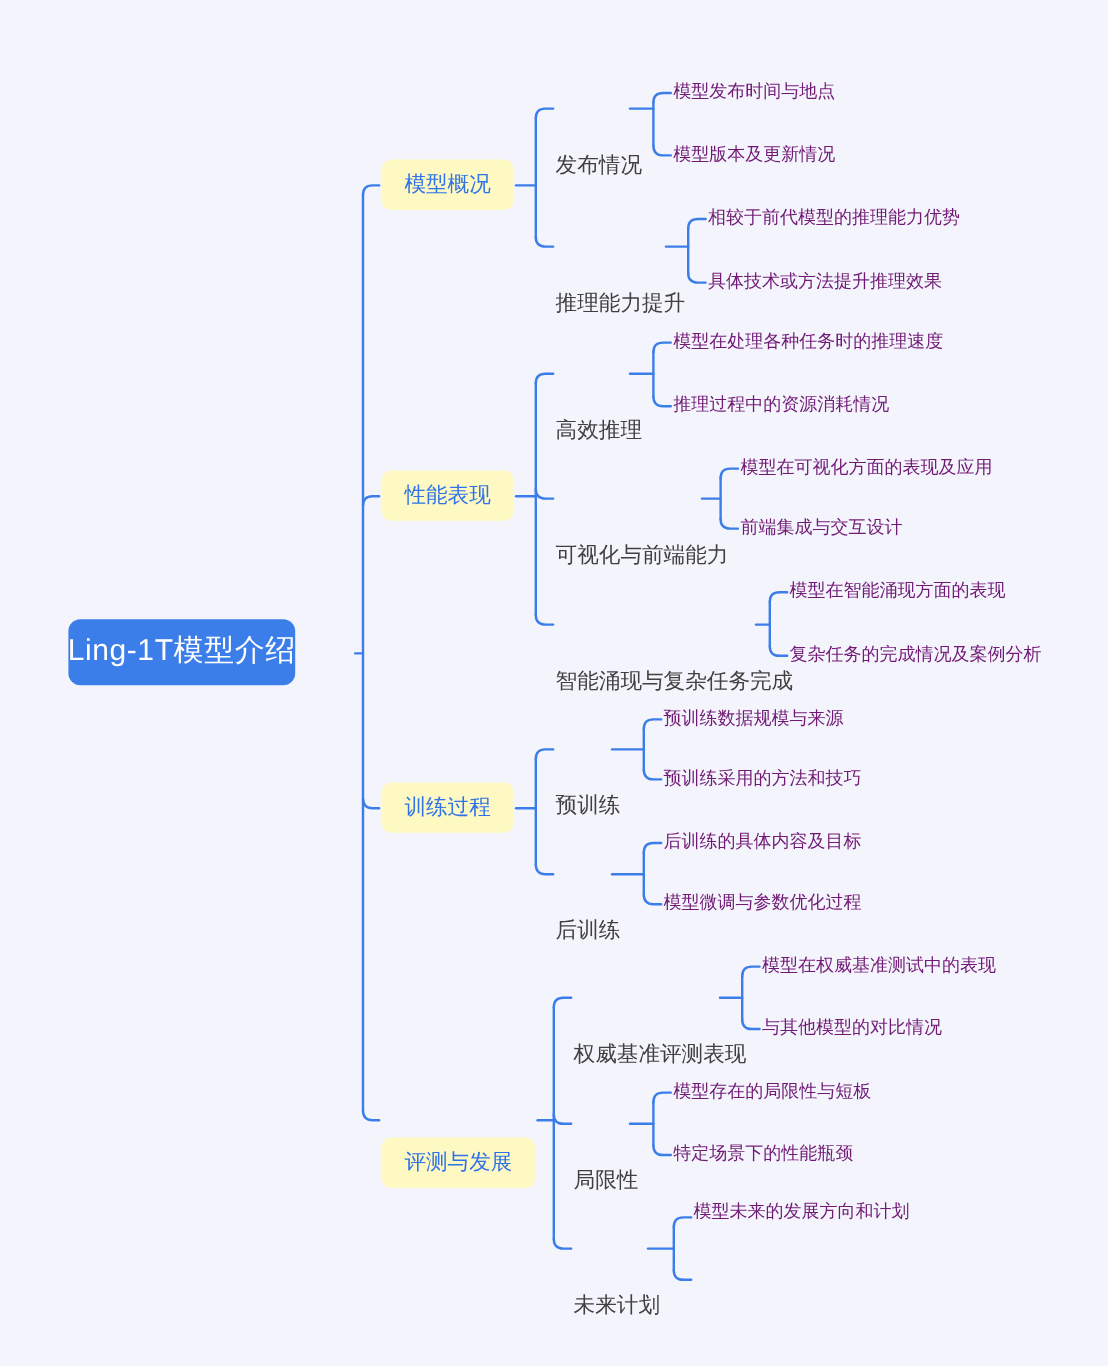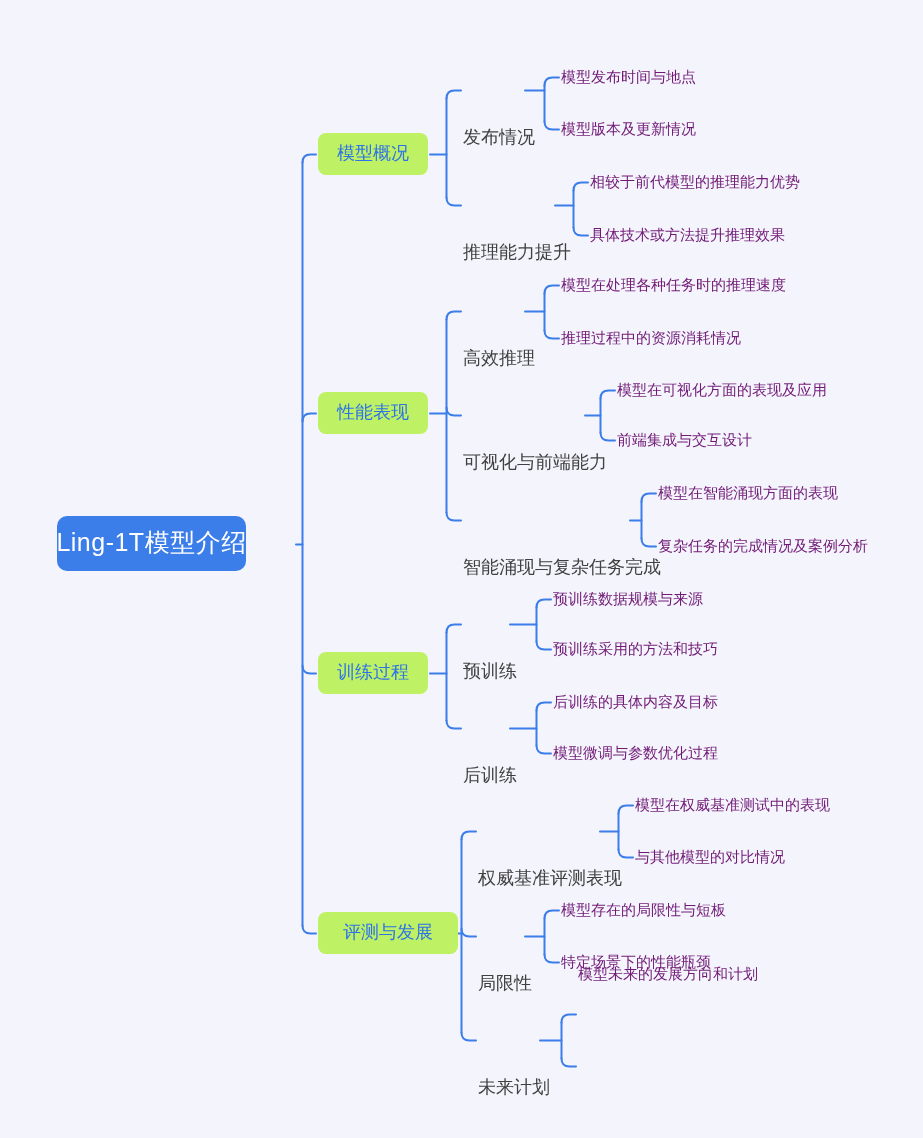--- a/index.html
+++ b/index.html
@@ -51,21 +51,21 @@
     letter-spacing: 0.5px;
     border-radius: 10px;
     padding: 16px 22px 18px 22px;
     box-sizing: border-box;
     display: flex;
     align-items: center;
     justify-content: center;
   }
 
   .lvl2-node {
-    background: #bef264;
+    background: #fef9c3;
     color: #2f73e8;
     font-size: 18px;
     border-radius: 8px;
     padding: 11px 18px 13px 18px;
     box-sizing: border-box;
     display: flex;
     align-items: center;
     justify-content: center;
   }
 
@@ -183,26 +183,26 @@
   <div class="node lvl2-node" style="left:318px; top:652px; width:110px; height:42px;">训练过程</div>
 
   <div class="node lvl3-node" style="left:463px; top:614px;">预训练</div>
   <div class="node lvl4-node" style="left:553px; top:589px;">预训练数据规模与来源</div>
   <div class="node lvl4-node" style="left:553px; top:639px;">预训练采用的方法和技巧</div>
 
   <div class="node lvl3-node" style="left:463px; top:718px;">后训练</div>
   <div class="node lvl4-node" style="left:553px; top:692px;">后训练的具体内容及目标</div>
   <div class="node lvl4-node" style="left:553px; top:743px;">模型微调与参数优化过程</div>
 
-  <div class="node lvl2-node" style="left:318px; top:912px; width:140px; height:42px;">评测与发展</div>
+  <div class="node lvl2-node" style="left:318px; top:948px; width:128px; height:42px;">评测与发展</div>
 
   <div class="node lvl3-node" style="left:478px; top:821px;">权威基准评测表现</div>
   <div class="node lvl4-node" style="left:635px; top:795px;">模型在权威基准测试中的表现</div>
   <div class="node lvl4-node" style="left:635px; top:847px;">与其他模型的对比情况</div>
 
   <div class="node lvl3-node" style="left:478px; top:926px;">局限性</div>
   <div class="node lvl4-node" style="left:561px; top:900px;">模型存在的局限性与短板</div>
   <div class="node lvl4-node" style="left:561px; top:952px;">特定场景下的性能瓶颈</div>
 
   <div class="node lvl3-node" style="left:478px; top:1030px;">未来计划</div>
-  <div class="node lvl4-node" style="left:578px; top:964px;">模型未来的发展方向和计划</div>
+  <div class="node lvl4-node" style="left:578px; top:1000px;">模型未来的发展方向和计划</div>
 
 </div>
 
 </body></html>

